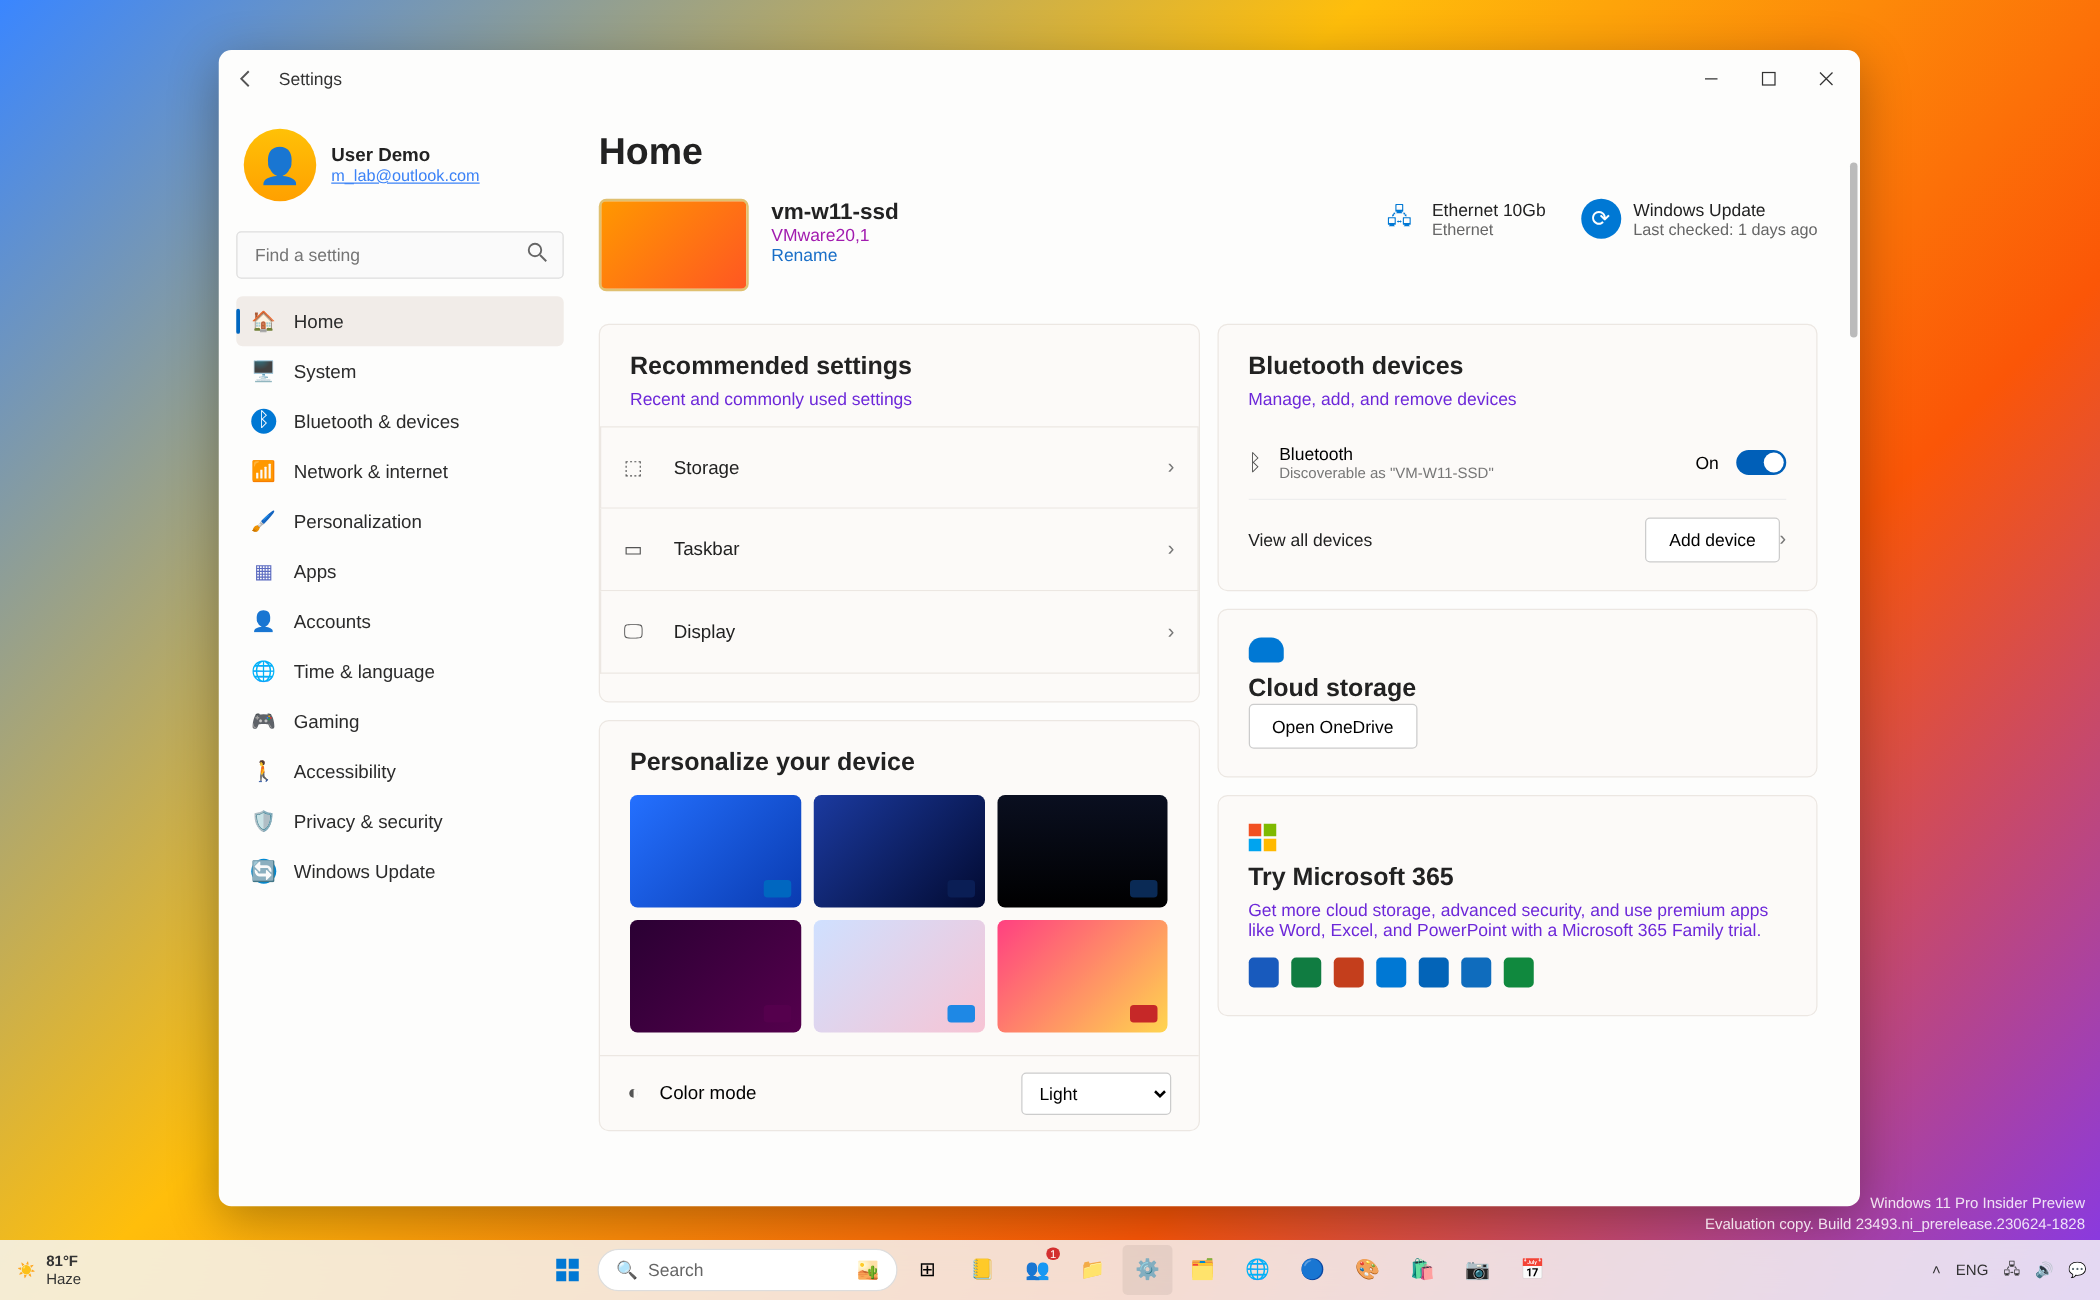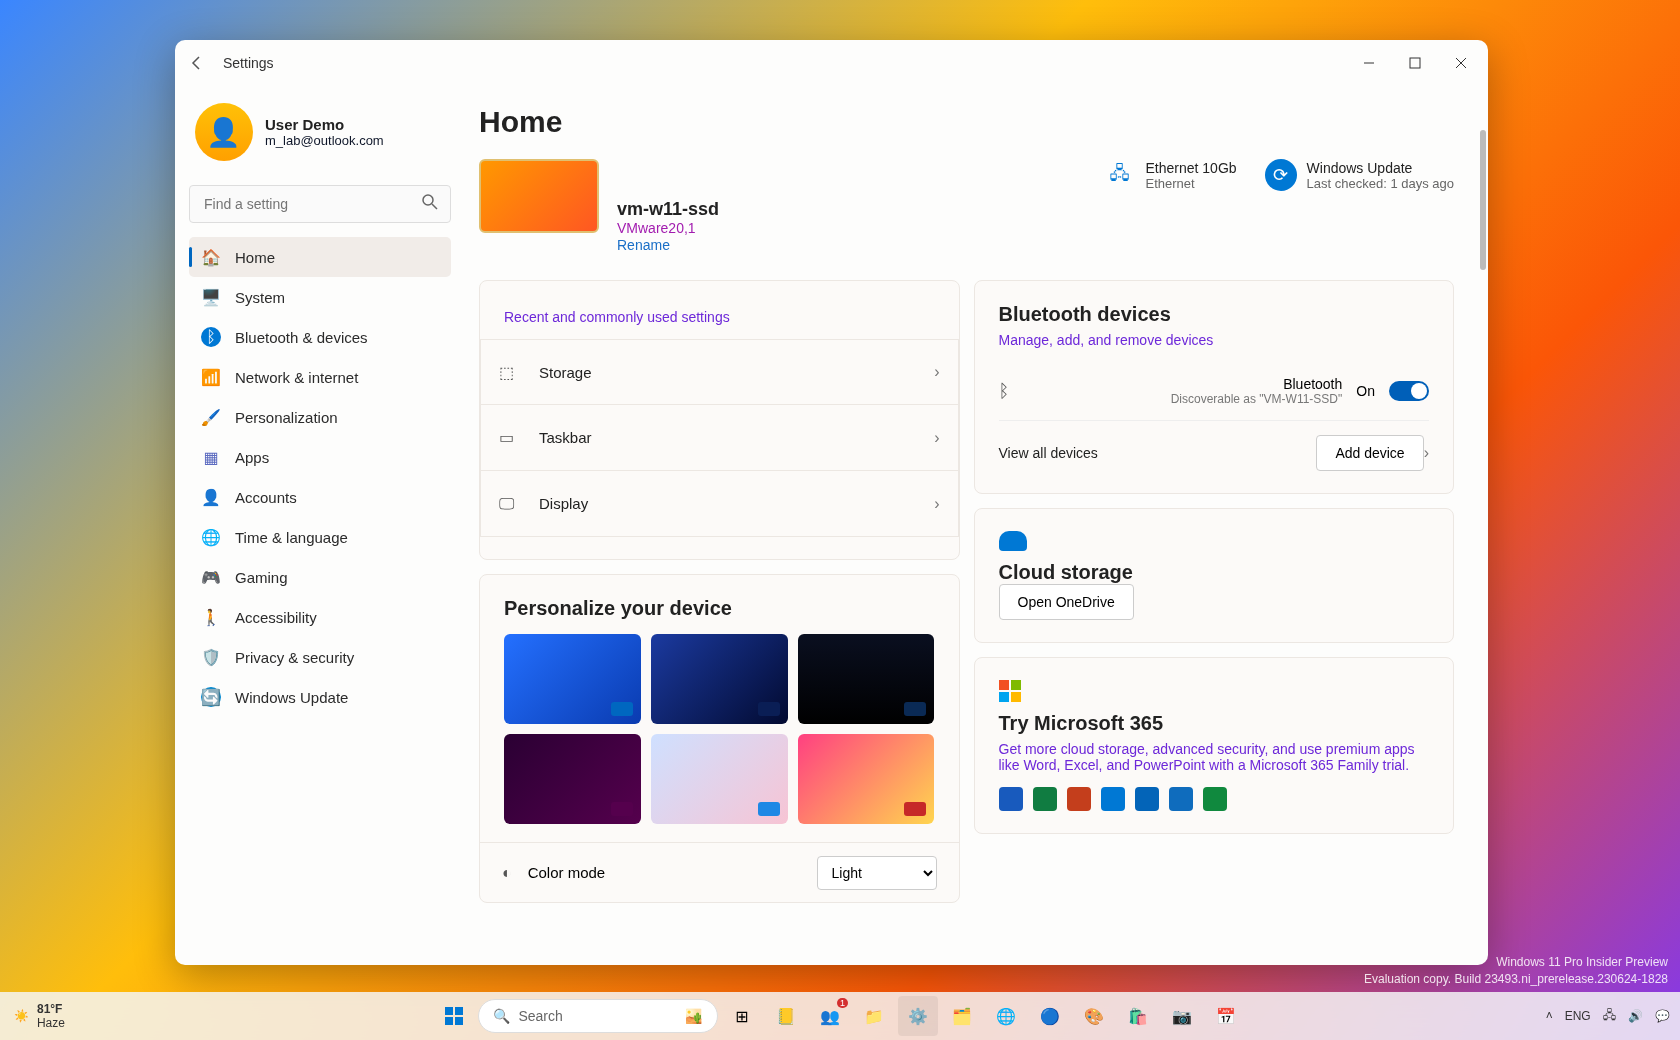--- a/index.html
+++ b/index.html
@@ -8,33 +8,33 @@
 .titlebar { display:flex; align-items:center; height:45px; padding:0 4px; }
 .back-btn { width:36px; height:36px; display:flex; align-items:center; justify-content:center; background:none; border:none; cursor:pointer; color:#555; }
 .window-title { font-size:14px; color:#333; margin-left:8px; }
 .spacer { flex:1; }
 .win-ctrl { width:46px; height:38px; background:none; border:none; display:flex; align-items:center; justify-content:center; color:#333; cursor:pointer; }
 .body { display:flex; flex:1; overflow:hidden; }
 .sidebar { width:290px; padding:8px 14px; display:flex; flex-direction:column; }
 .user-row { display:flex; align-items:center; gap:12px; padding:10px 6px 20px; }
 .avatar { width:58px; height:58px; border-radius:50%; background:linear-gradient(#ffc107,#ffa000); display:flex; align-items:center; justify-content:center; color:#5a3b00; font-size:28px; }
 .user-name { font-size:15px; color:#222; font-weight:600; }
-.user-email { font-size:13px; color:#0f172a; }
+.user-email { font-size:13px; color:#3b82f6;text-decoration:underline; }
 .search-wrap { position:relative; margin:4px 0 14px; }
 .search-input { width:100%; height:38px; padding:0 40px 0 14px; border:1px solid #ddd; border-radius:4px; background:#fafafa; font-size:14px; }
 .search-icon-btn { position:absolute; right:8px; top:8px; width:22px; height:22px; color:#666; }
 .nav-item { display:flex; align-items:center; gap:14px; height:40px; padding:0 12px; border-radius:5px; cursor:pointer; color:#2b2b2b; font-size:15px; }
 .nav-item.active { background:#f1ece8; position:relative; }
 .nav-item.active::before { content:""; position:absolute; left:0; top:10px; bottom:10px; width:3px; background:#0067c0; border-radius:3px; }
 .nav-ico { width:20px; height:20px; display:inline-flex; align-items:center; justify-content:center; font-size:16px; }
 .main { flex:1; overflow-y:auto; padding:20px 34px 20px 14px; }
 .page-title { font-size:30px; font-weight:600; color:#222; margin:0 0 20px; }
 .header-row { display:flex; align-items:flex-start; gap:18px; margin-bottom:26px; }
 .wallpaper-thumb { width:120px; height:74px; border-radius:6px; background:linear-gradient(135deg,#ff9800,#ff5722); border:2px solid #e0c070; }
-.device-info { flex:1;margin-top:40px; }
+.device-info { flex:1; }
 .device-name { font-size:18px; font-weight:600; color:#222; }
 .device-sub { font-size:14px; color:#a21caf; }
 .rename-link { font-size:14px; color:#1a6fc7; cursor:pointer; }
 .quick-status { display:flex; gap:28px; align-items:flex-start; }
 .qs-item { display:flex; gap:10px; align-items:center; }
 .qs-icon { width:32px; height:32px; display:flex; align-items:center; justify-content:center; border-radius:4px; font-size:18px; }
 .qs-title { font-size:14px; color:#222; font-weight:500; }
 .qs-sub { font-size:13px; color:#666; }
 .grid { display:grid; grid-template-columns:1fr 1fr; gap:14px; }
 .card { background:#fcfaf8; border:1px solid #ece7e2; border-radius:8px; padding:22px 24px; }
@@ -44,21 +44,21 @@
 .list-row:first-of-type { border-top:1px solid #ece7e2; margin-top:10px; }
 .list-row .ico { width:24px; color:#555; }
 .list-row .lab { flex:1; font-size:15px; color:#222; }
 .list-row .chev { color:#777; }
 .themes { display:grid; grid-template-columns:repeat(3,1fr); gap:10px; margin-top:14px; }
 .theme-opt { height:90px; border-radius:6px; cursor:pointer; position:relative; background-size:cover; }
 .theme-opt .mini { position:absolute; right:8px; bottom:8px; width:22px; height:14px; border-radius:3px; }
 .color-mode-row { display:flex; align-items:center; gap:16px; height:60px; border-top:1px solid #ece7e2; margin:18px -24px -22px; padding:0 22px; }
 .select { width:120px; height:34px; border:1px solid #ccc; border-radius:4px; background:#fff; padding:0 10px; font-size:14px; }
 .bt-row { display:flex; align-items:center; gap:14px; padding:14px 0; border-bottom:1px solid #eee; }
-.bt-stack { flex:1;text-align:right; }
+.bt-stack { flex:1; }
 .bt-title { font-size:14px; font-weight:500; }
 .bt-sub { font-size:12px; color:#777; }
 .toggle { width:40px; height:20px; background:#005fb8; border-radius:20px; position:relative; cursor:pointer; }
 .toggle::after { content:""; position:absolute; right:2px; top:2px; width:16px; height:16px; background:#fff; border-radius:50%; }
 .bt-actions { display:flex; align-items:center; padding:14px 0 0; }
 .btn-outline { height:36px; padding:0 18px; border:1px solid #ccc; border-radius:4px; background:#fff; font-size:14px; cursor:pointer; }
 .cloud-ico { width:28px; height:20px; background:#0078d4; border-radius:10px 10px 4px 4px; margin-bottom:10px; }
 .ms-logo { display:grid; grid-template-columns:10px 10px; gap:2px; margin-bottom:10px; }
 .ms-logo span { width:10px; height:10px; }
 .app-icons { display:flex; gap:10px; margin-top:14px; }
@@ -194,20 +194,21 @@
             <div>
                 <div class="qs-title">Windows Update</div>
                 <div class="qs-sub">Last checked: 1 days ago</div>
               </div>
           </div>
         </div>
       </div>
       <div class="grid">
         <div>
           <div class="card">
+            <h2>Recommended settings</h2>
             <div class="sub">Recent and commonly used settings</div>
             <div id="rec-list">
                 <div class="list-row">
                   <span class="ico">⬚</span>
                   <span class="lab">Storage</span>
                   <span class="chev">›</span>
                 </div>
                 <div class="list-row">
                   <span class="ico">▭</span>
                   <span class="lab">Taskbar</span>

